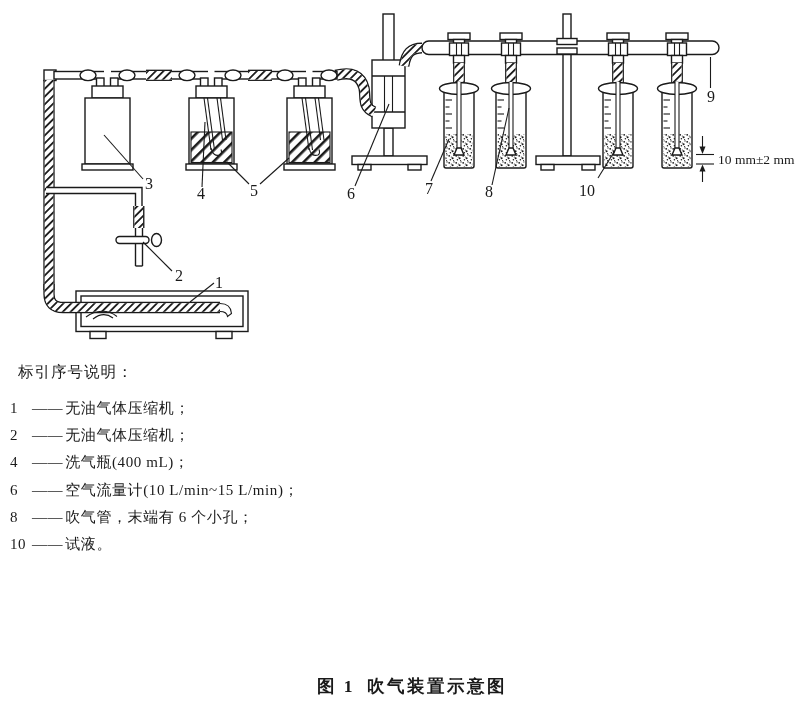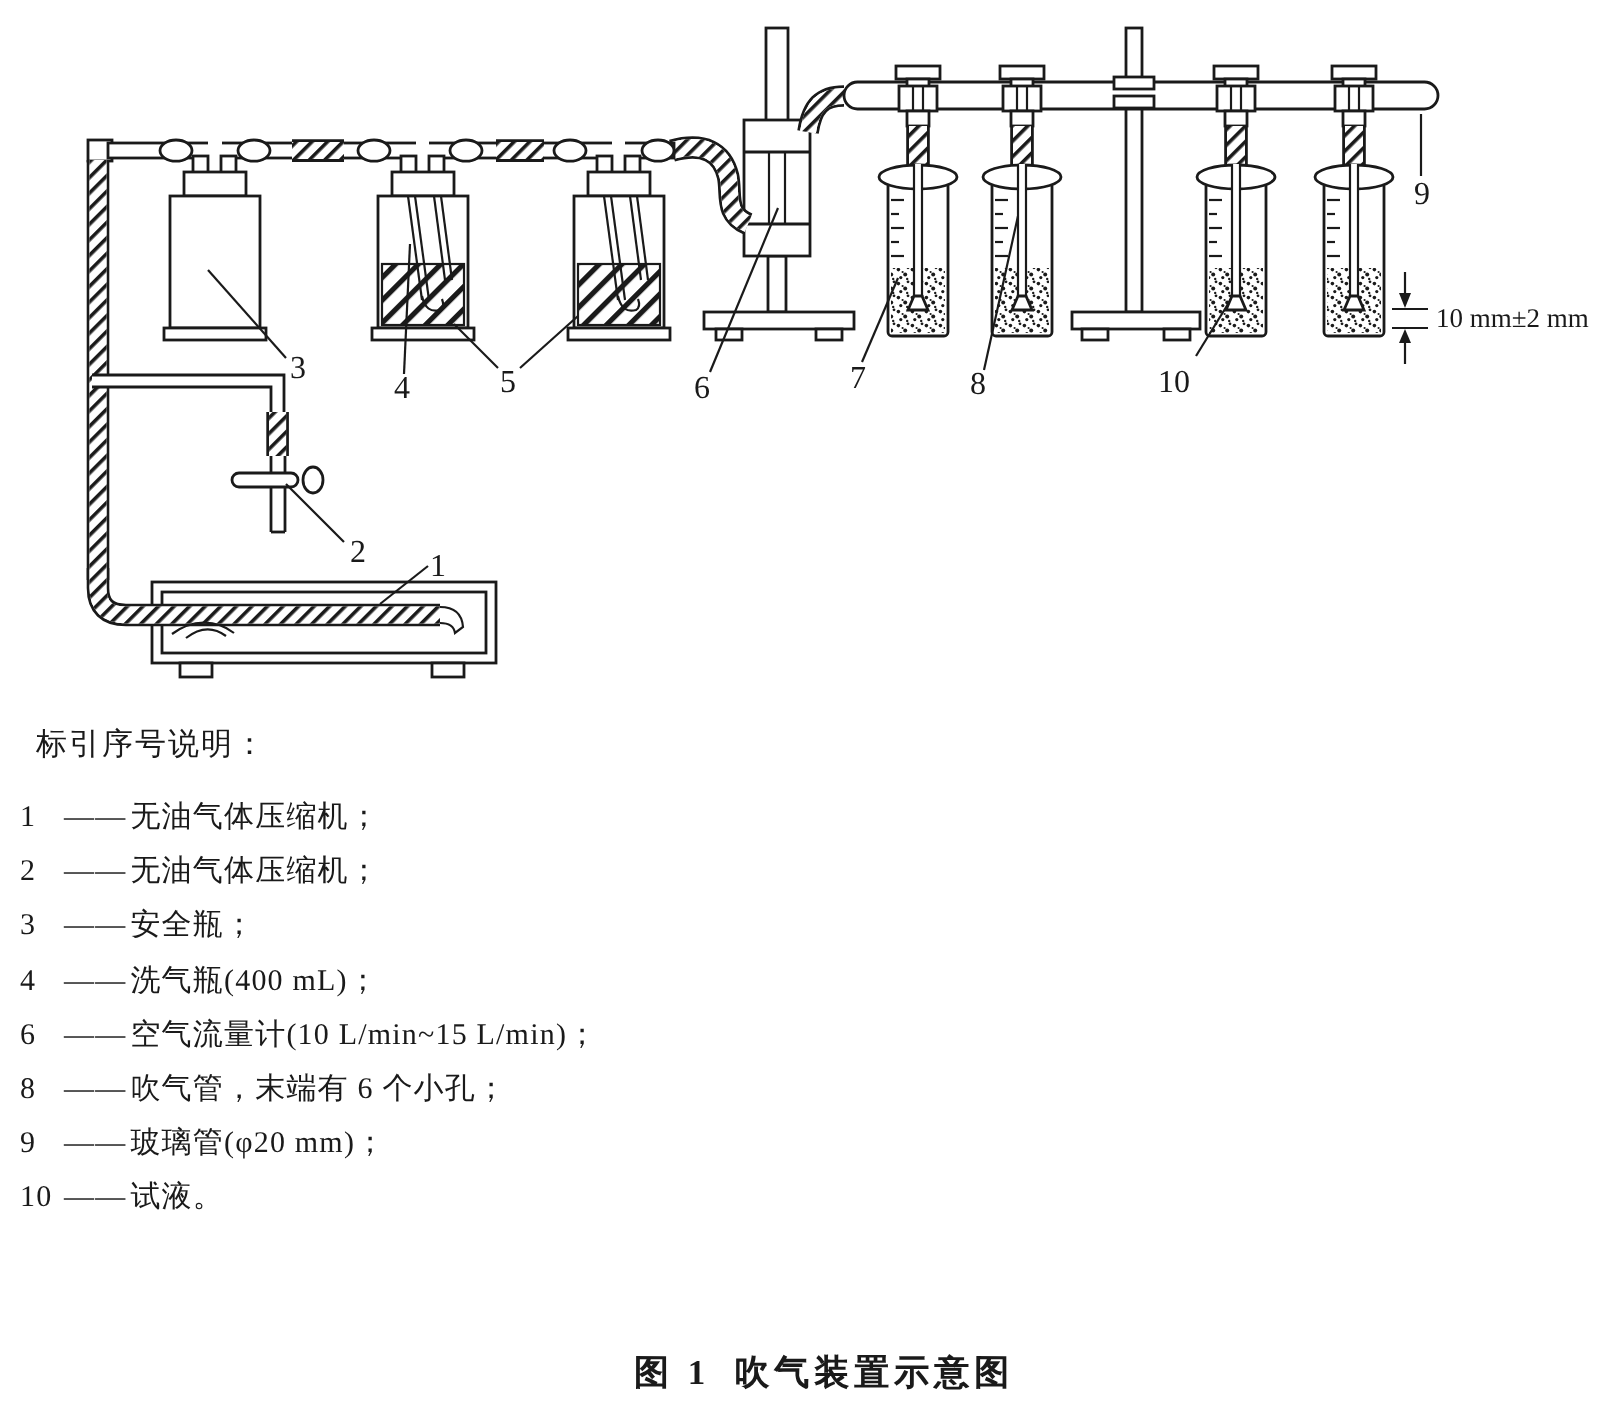--- a/index.html
+++ b/index.html
@@ -311,24 +311,22 @@
     <line class="lead" x1="614" y1="152" x2="598" y2="178"></line>
     <text class="num" x="587" y="196">10</text>
   </g>
 </svg>
 
 <div id="legend">
   <div class="ltitle">标引序号说明：</div>
   <div class="lines">
     <div class="legend-line"><span class="lnum">1</span><span class="ldash">——</span><span class="ltext">无油气体压缩机；</span></div>
     <div class="legend-line"><span class="lnum">2</span><span class="ldash">——</span><span class="ltext">无油气体压缩机；</span></div>
-    <div class="legend-line"><span class="lnum">3</span><span class="ldash">——</span><span class="ltext">安全瓶；</span></div>
     <div class="legend-line"><span class="lnum">4</span><span class="ldash">——</span><span class="ltext">洗气瓶(400 mL)；</span></div>
     <div class="legend-line"><span class="lnum">6</span><span class="ldash">——</span><span class="ltext">空气流量计(10 L/min~15 L/min)；</span></div>
     <div class="legend-line"><span class="lnum">8</span><span class="ldash">——</span><span class="ltext">吹气管，末端有 6 个小孔；</span></div>
-    <div class="legend-line"><span class="lnum">9</span><span class="ldash">——</span><span class="ltext">玻璃管(φ20 mm)；</span></div>
     <div class="legend-line"><span class="lnum">10</span><span class="ldash">——</span><span class="ltext">试液。</span></div>
   </div>
 </div>
 
 <div id="caption">
   <span class="fig-no">图 1</span><span>吹气装置示意图</span>
 </div>
 
 </body></html>

